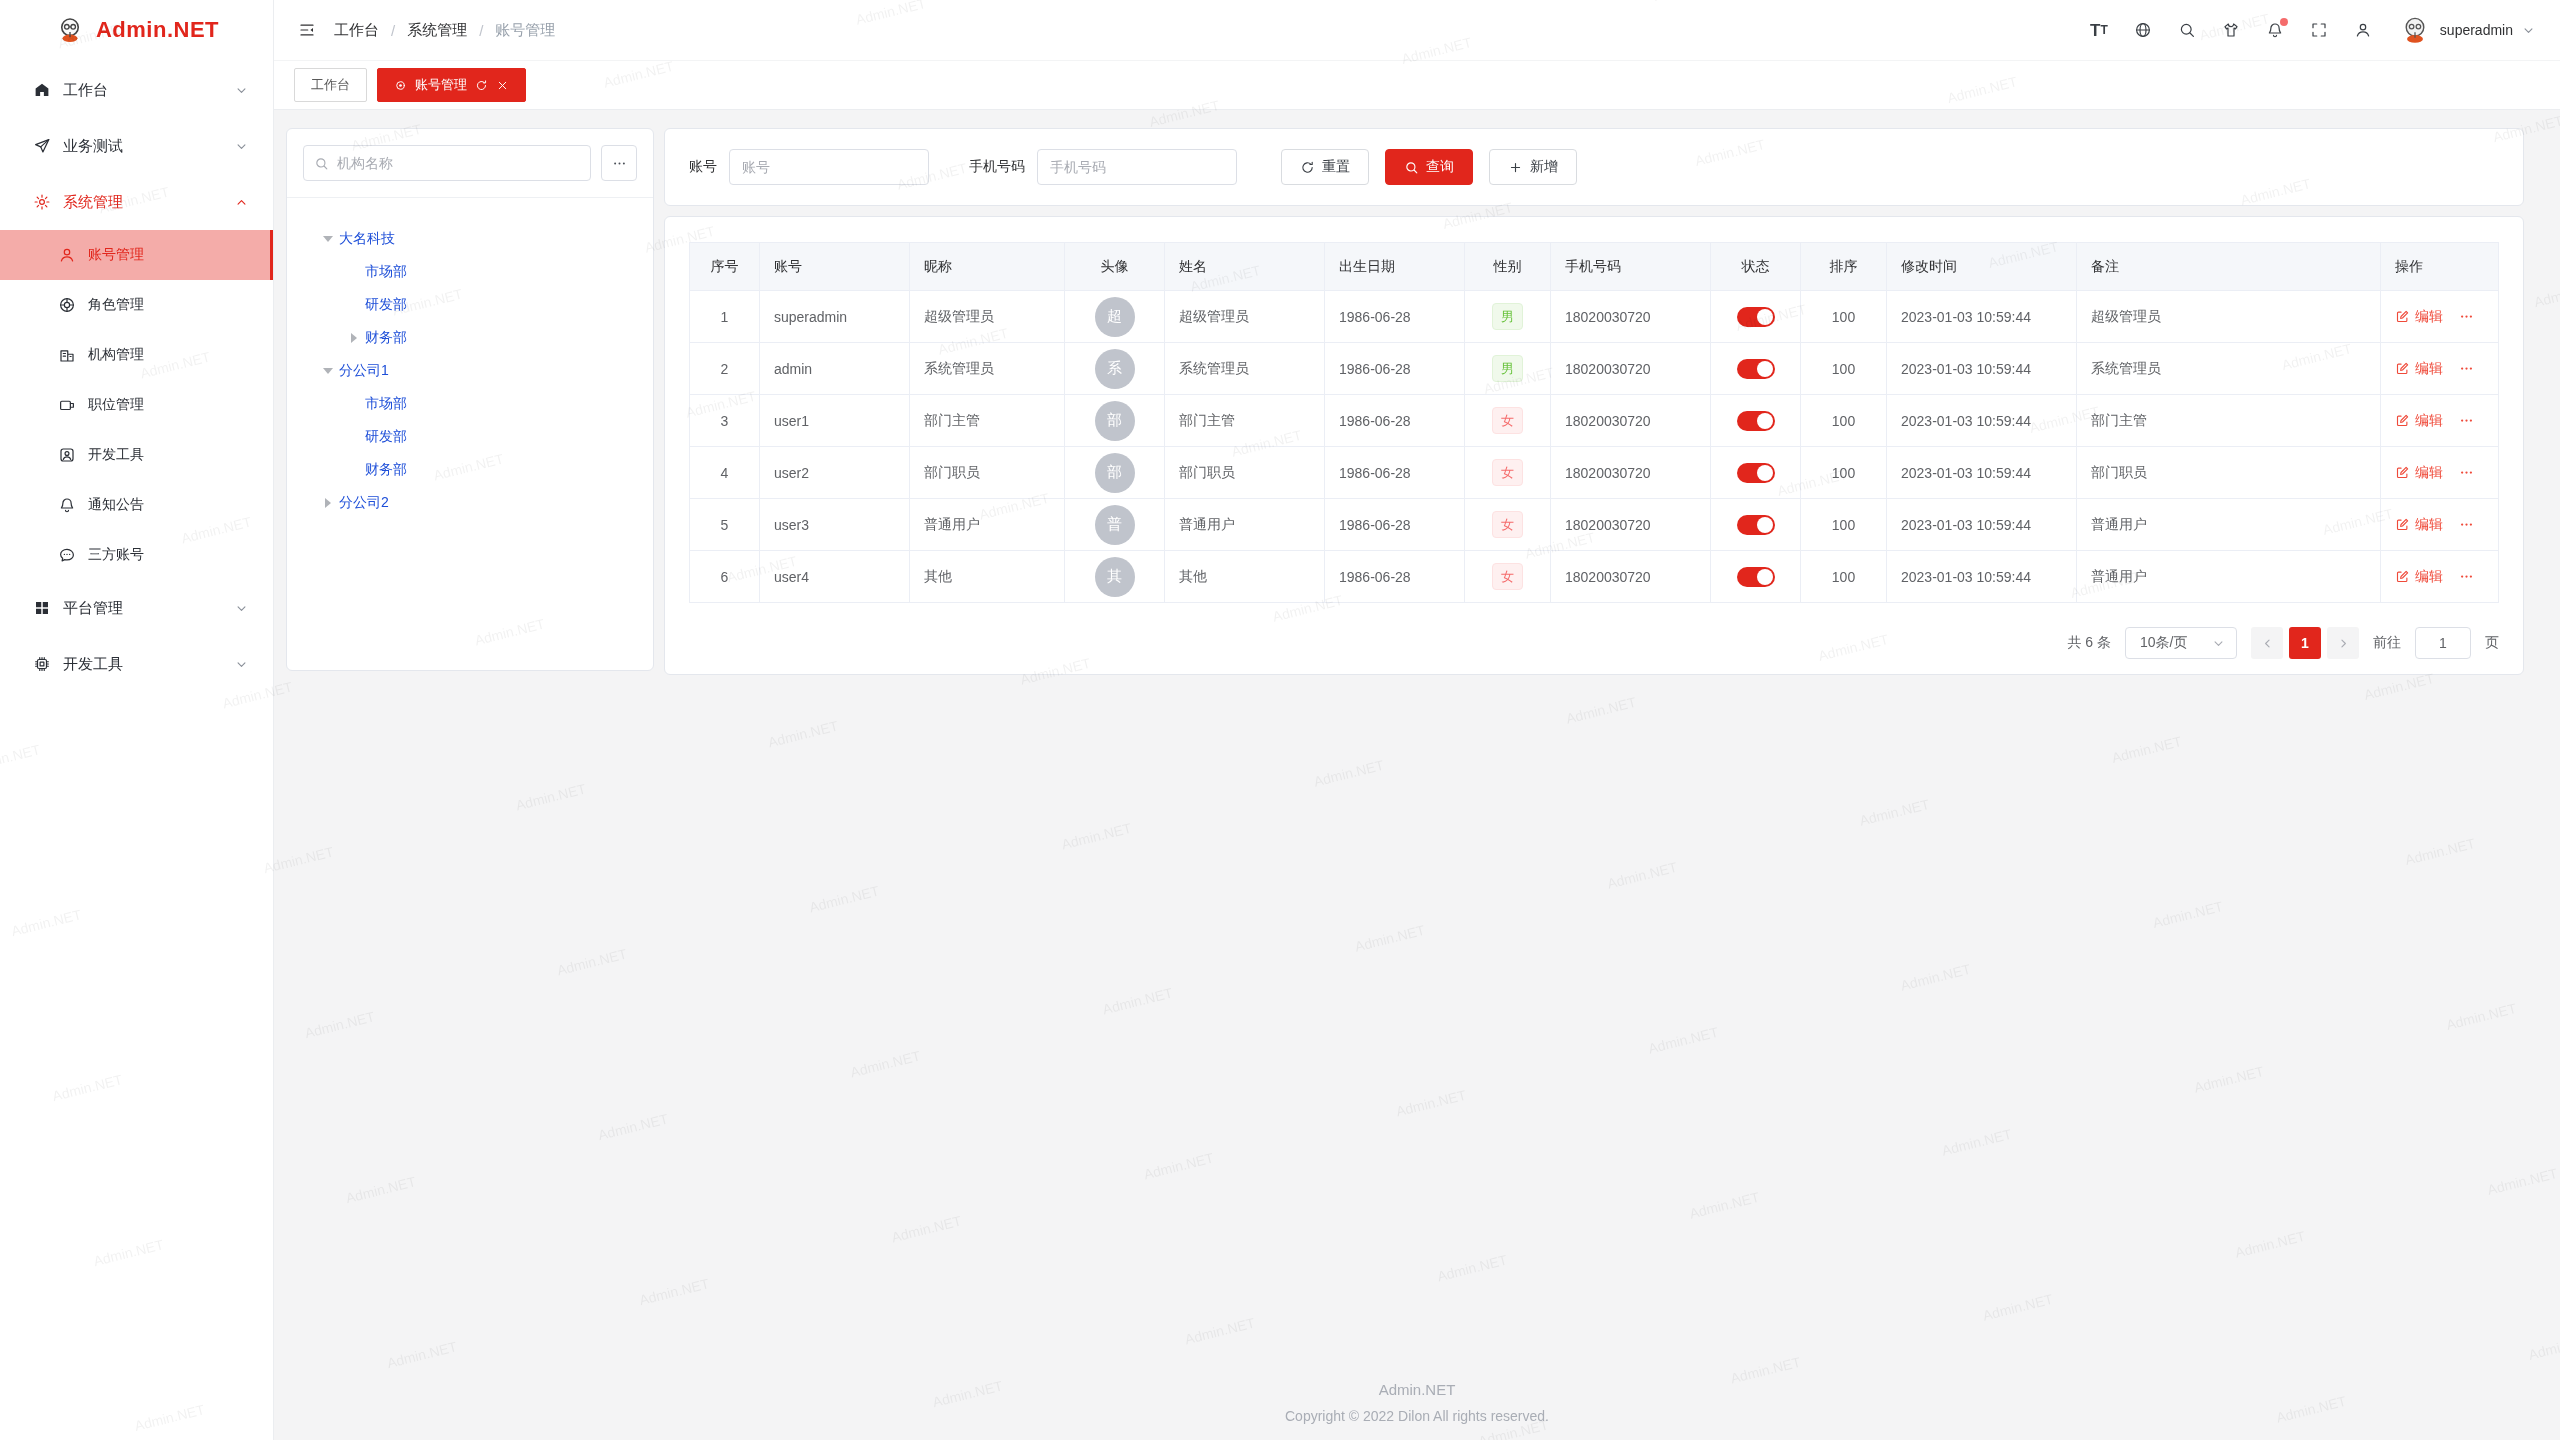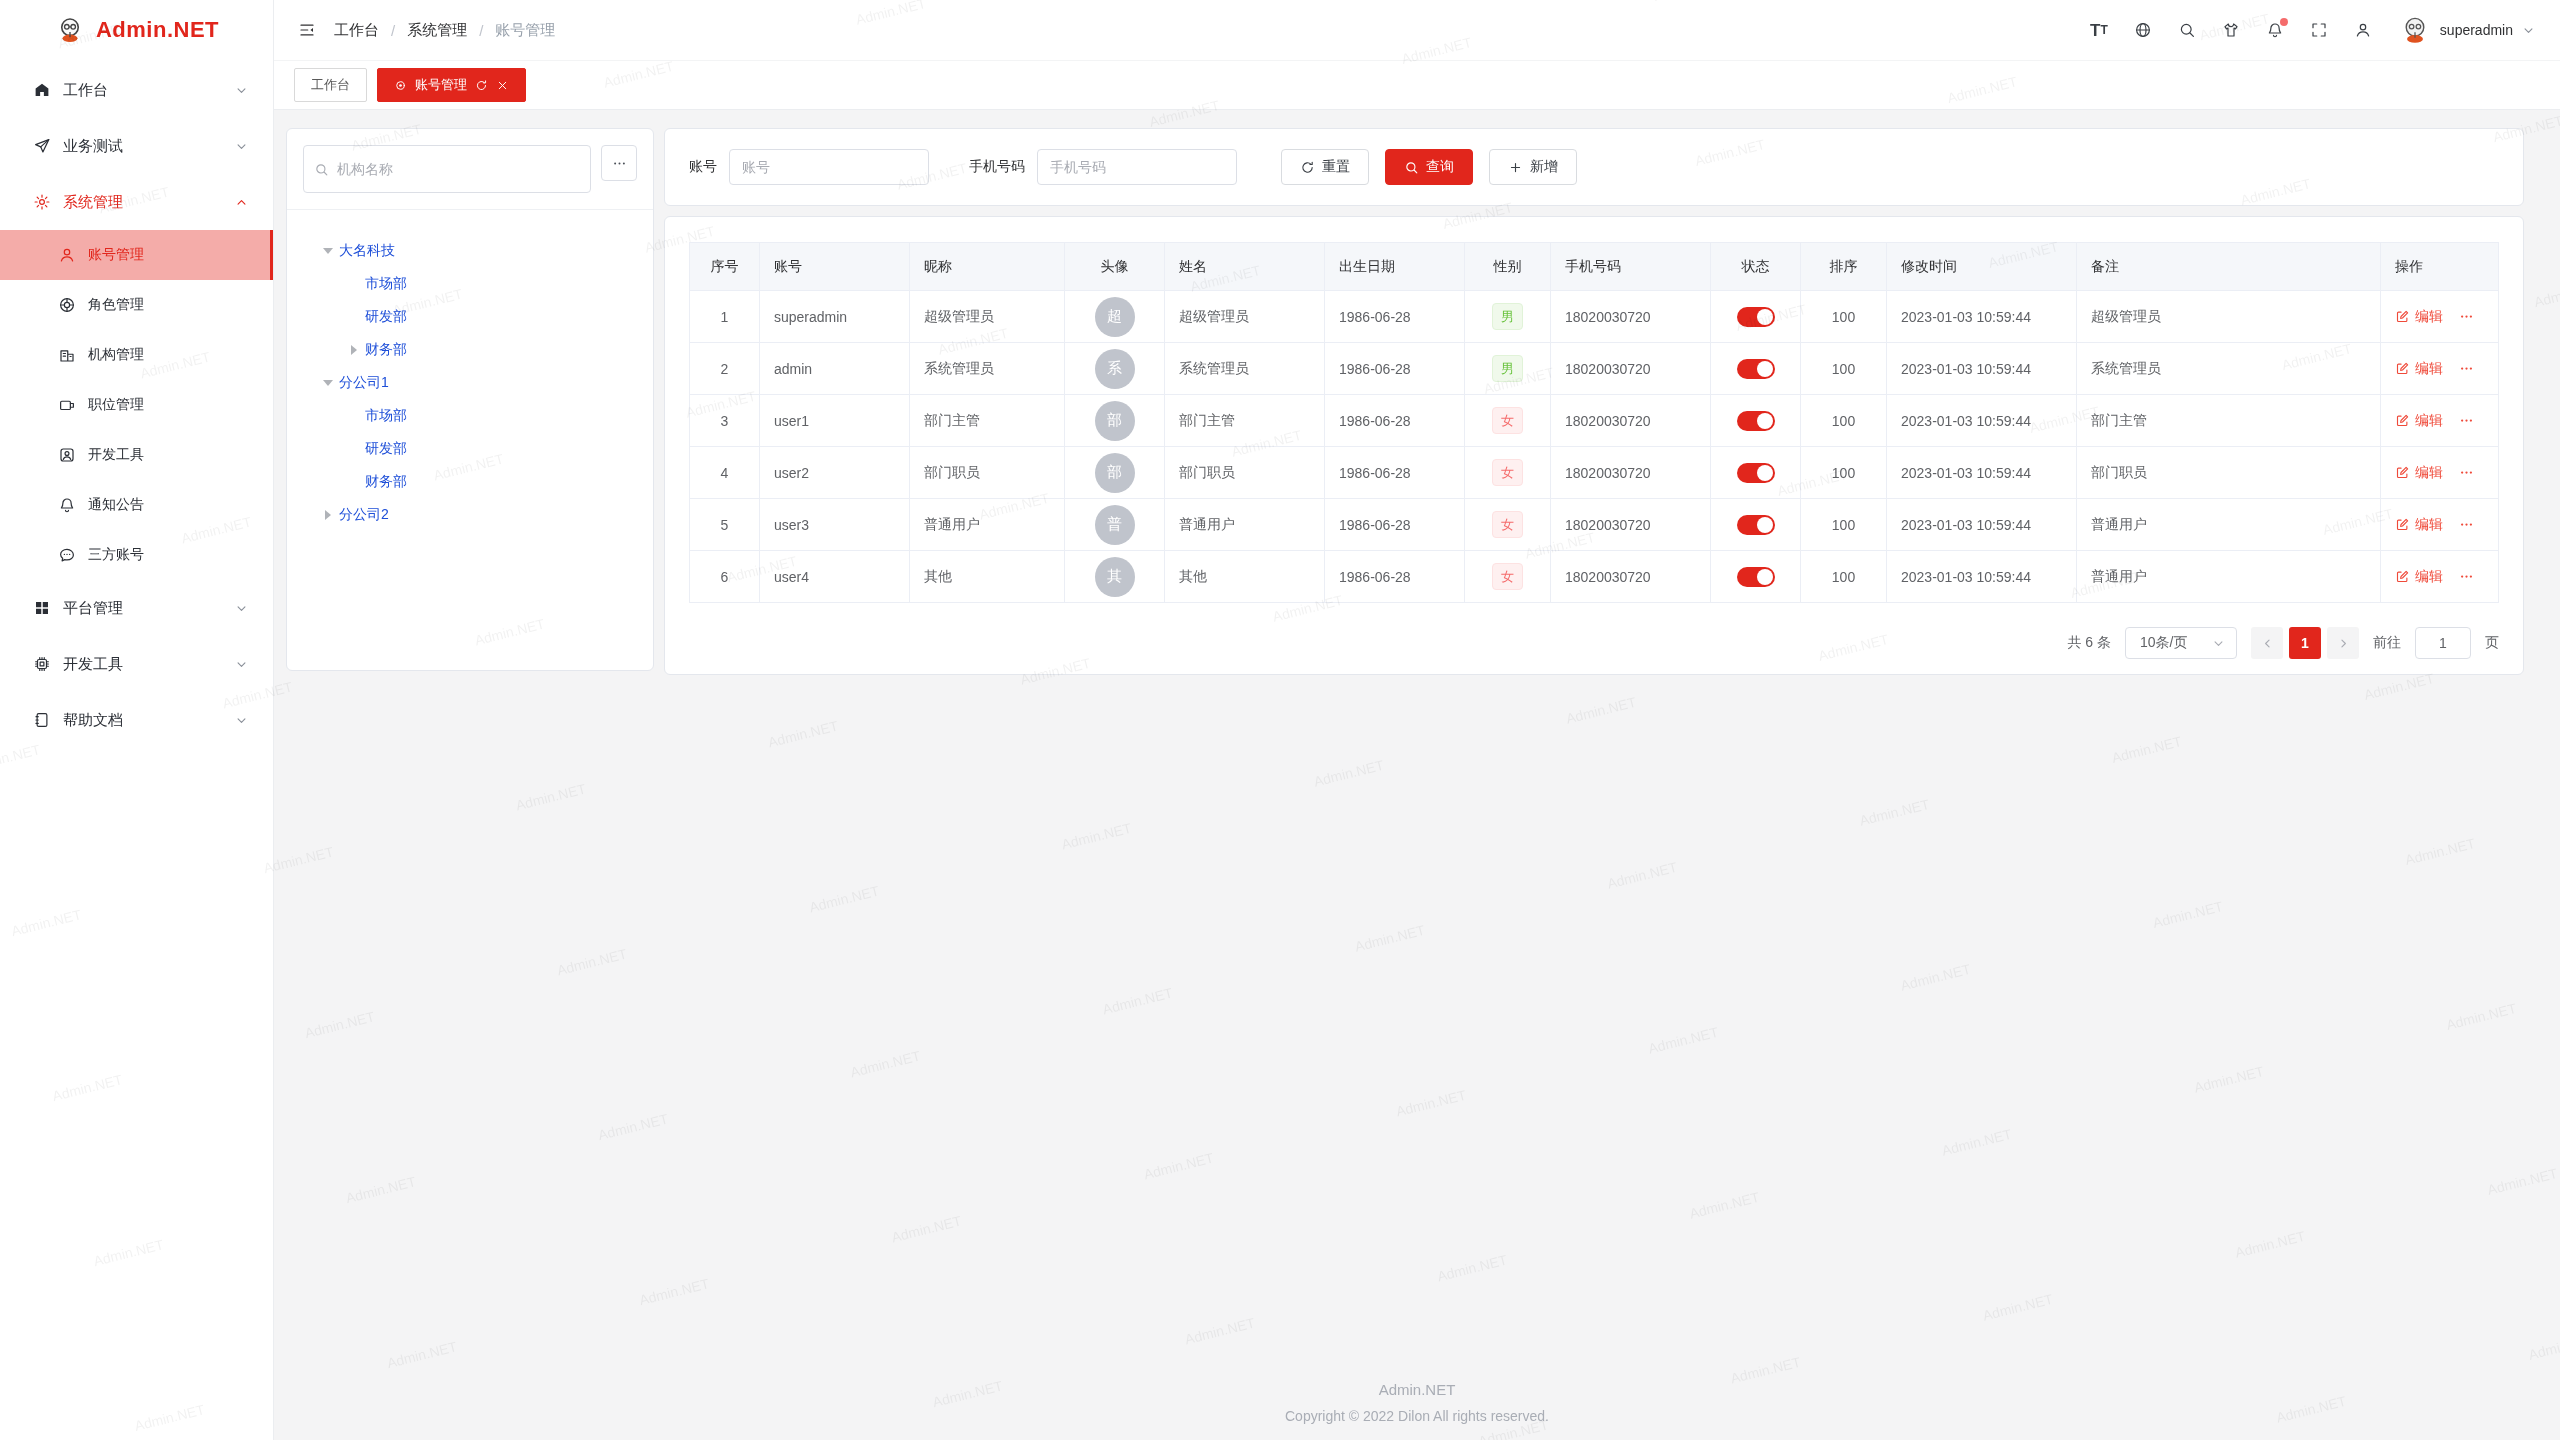--- a/index.html
+++ b/index.html
@@ -47,21 +47,21 @@
   .tab.active { background:#e1261c; border-color:#e1261c; color:#fff; }
   .tab .ic-s { width:13px; height:13px; }
 
   .content { display:flex; align-items:flex-start; gap:10px; padding:18px 36px 0 12px; flex:none; }
 
   .card { background:#fff; border:1px solid #e4e7ed; border-radius:6px; }
 
   
   .tree-card { width:368px; flex:none; height:543px; display:flex; flex-direction:column; }
   .tree-head { padding:16px; display:flex; gap:10px; border-bottom:1px solid #eef0f3; }
-  .tree-search { flex:1; height:48px; border:1px solid #dcdfe6; border-radius:4px; display:flex; align-items:center; padding:0 10px; gap:8px; color:#a8abb2; }
+  .tree-search { flex:1; height:36px; border:1px solid #dcdfe6; border-radius:4px; display:flex; align-items:center; padding:0 10px; gap:8px; color:#a8abb2; }
   .tree-search input { border:none; outline:none; flex:1; font-size:14px; font-family:inherit; color:#303133; min-width:0; }
   .tree-search input::placeholder { color:#a8abb2; }
   .btn-sq { width:36px; height:36px; border:1px solid #dcdfe6; border-radius:4px; background:#fff; display:flex; align-items:center; justify-content:center; color:#4a4f57; cursor:pointer; }
   .tree-body { padding:24px 0 0 0; }
   .tnode { height:33px; display:flex; align-items:center; font-size:14px; color:#1d4ed8; cursor:pointer; }
   .tnode .cbox { width:22px; display:flex; align-items:center; justify-content:center; color:#a8abb2; flex:none; }
   .tnode.root { padding-left:30px; }
   .tnode.child { padding-left:56px; }
   .car-d { width:0; height:0; border-left:5px solid transparent; border-right:5px solid transparent; border-top:6px solid #b0b3b8; }
   .car-r { width:0; height:0; border-top:5px solid transparent; border-bottom:5px solid transparent; border-left:6px solid #b0b3b8; }
@@ -224,30 +224,20 @@
             <path d="M6.5 9.5 12 15l5.5-5.5"></path>
           </svg>
       </div>
       <div class="m-item">
         <svg class="ic" viewBox="0 0 24 24">
             <rect x="6" y="6" width="12" height="12" rx="2"></rect>
             <rect x="9.5" y="9.5" width="5" height="5"></rect>
             <path d="M9 3.5V6M12 3.5V6M15 3.5V6M9 18v2.5M12 18v2.5M15 18v2.5M3.5 9H6M3.5 12H6M3.5 15H6M18 9h2.5M18 12h2.5M18 15h2.5"></path>
           </svg>
         <span>开发工具</span>
-        <svg class="ic-s chev" viewBox="0 0 24 24">
-            <path d="M6.5 9.5 12 15l5.5-5.5"></path>
-          </svg>
-      </div>
-      <div class="m-item">
-        <svg class="ic" viewBox="0 0 24 24">
-            <rect x="5.5" y="3.5" width="13" height="17" rx="2"></rect>
-            <path d="M4 7.5h3M4 12h3M4 16.5h3"></path>
-          </svg>
-        <span>帮助文档</span>
         <svg class="ic-s chev" viewBox="0 0 24 24">
             <path d="M6.5 9.5 12 15l5.5-5.5"></path>
           </svg>
       </div>
     </nav>
   </aside>
 
   <div class="main">
 
     <div class="topbar">

